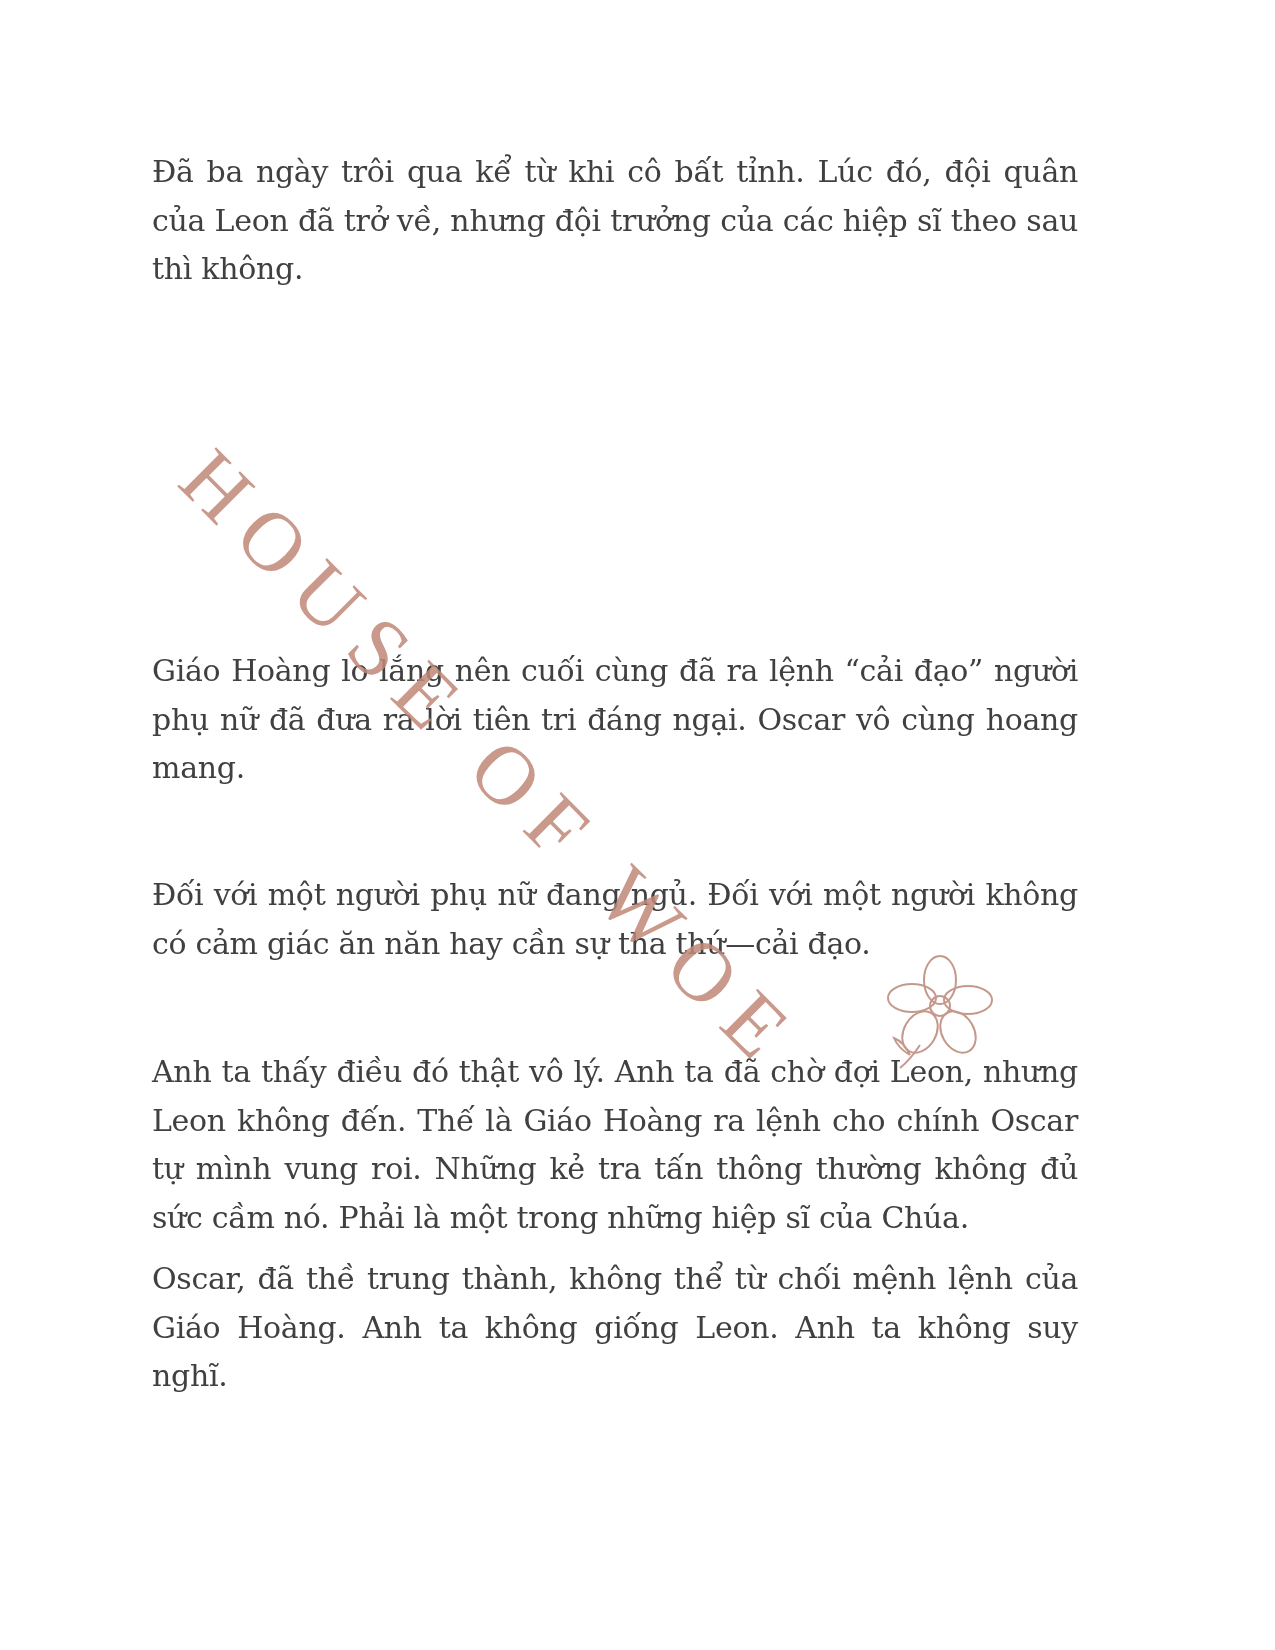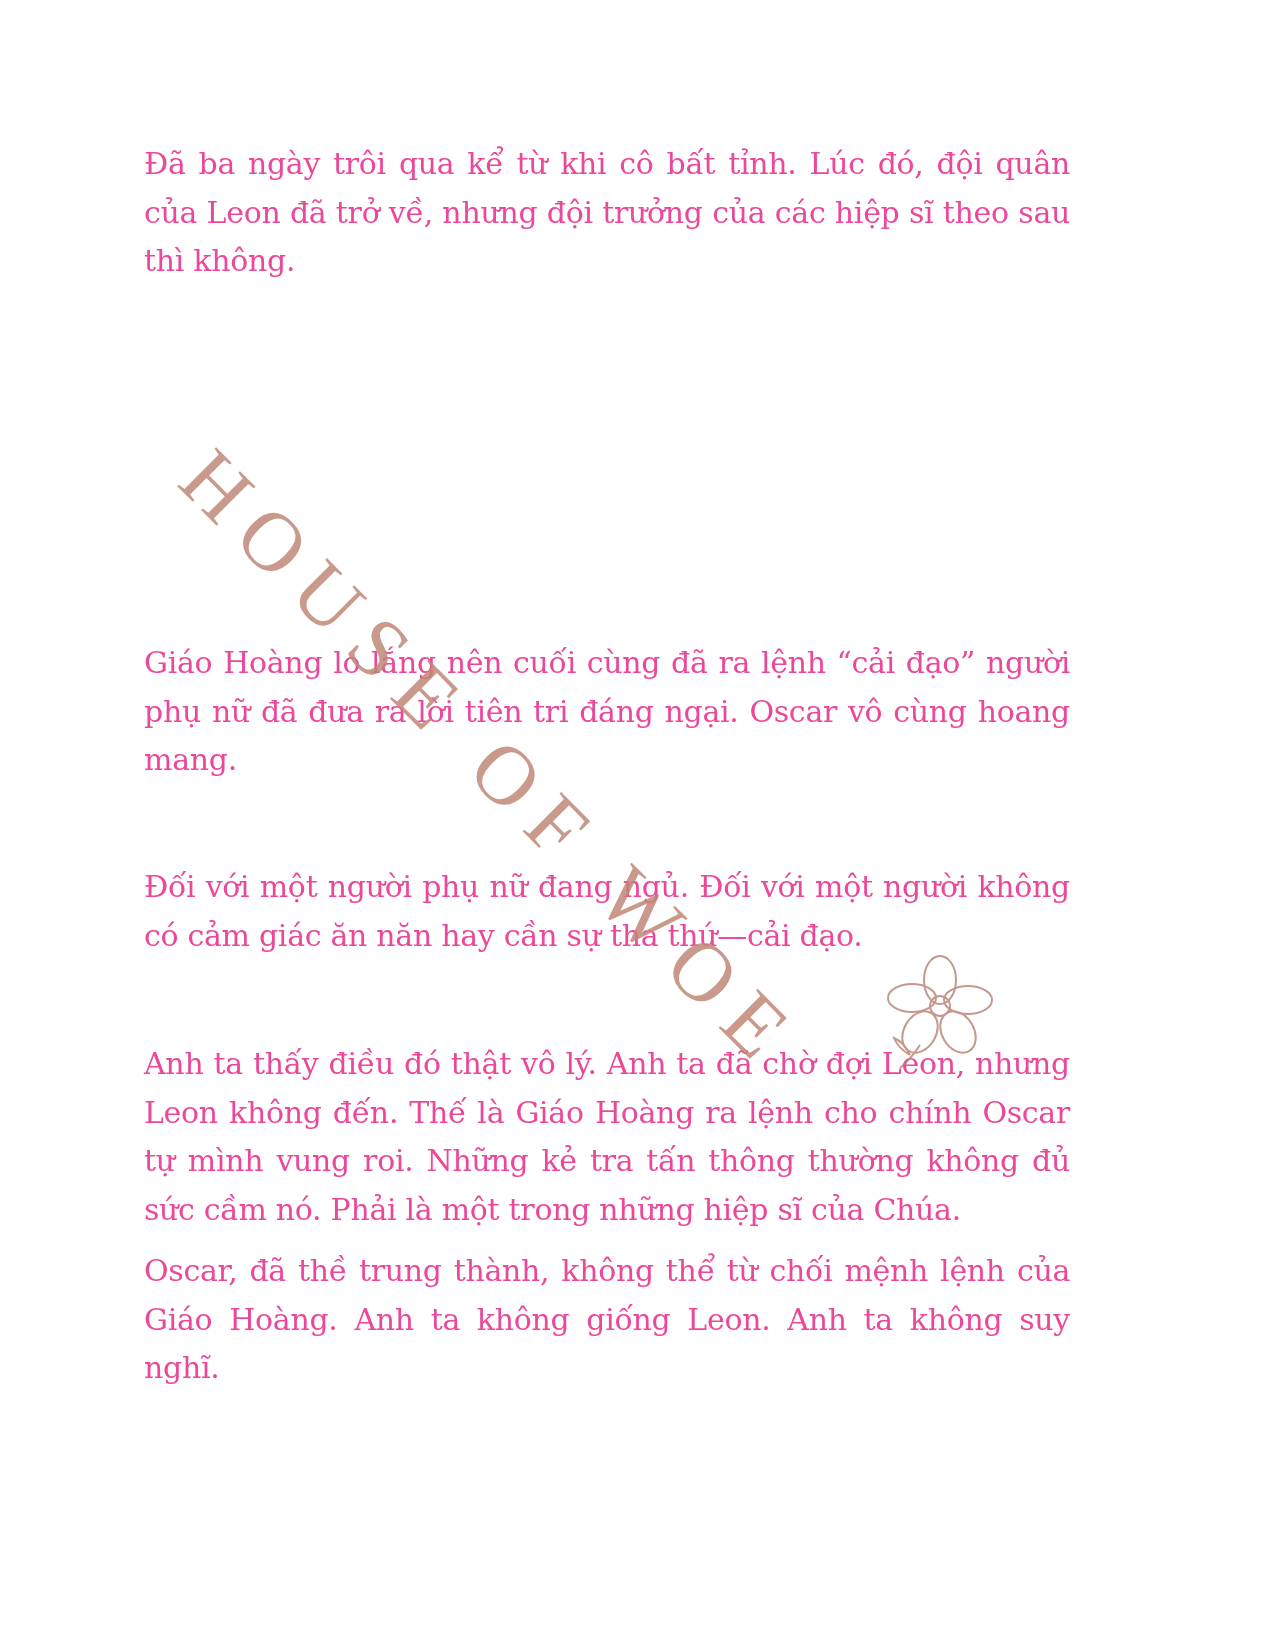--- a/index.html
+++ b/index.html
@@ -1,22 +1,22 @@
 <!DOCTYPE html>
 <html><head>
 <meta charset="utf-8">
 <style>
   html, body { margin: 0; padding: 0; background: #ffffff; }
   body { width: 1275px; height: 1650px; position: relative; overflow: hidden; }
   .page { position: absolute; left: 0; top: 0; width: 1275px; height: 1650px; background: #fff; }
   .para {
     position: absolute; left: 144px; width: 926px;
     font-family: "DejaVu Serif", "Liberation Serif", serif;
-    font-size: 30px; line-height: 48.5px; color: #ec4899;
-    text-align: justify; margin: 0; letter-spacing: -0.3px;
+    font-size: 30px; line-height: 48.5px; color: #404040;
+    text-align: justify; margin: 8px; letter-spacing: -0.3px;
     z-index: 1;
   }
   .watermark {
     position: absolute; left: 0; top: 0; width: 1275px; height: 1650px;
     pointer-events: none; z-index: 2;
   }
   .wm-text {
     position: absolute; left: 205px; top: 640px;
     transform-origin: 0 0; transform: rotate(45deg);
     font-family: "Liberation Serif", "DejaVu Serif", serif;

